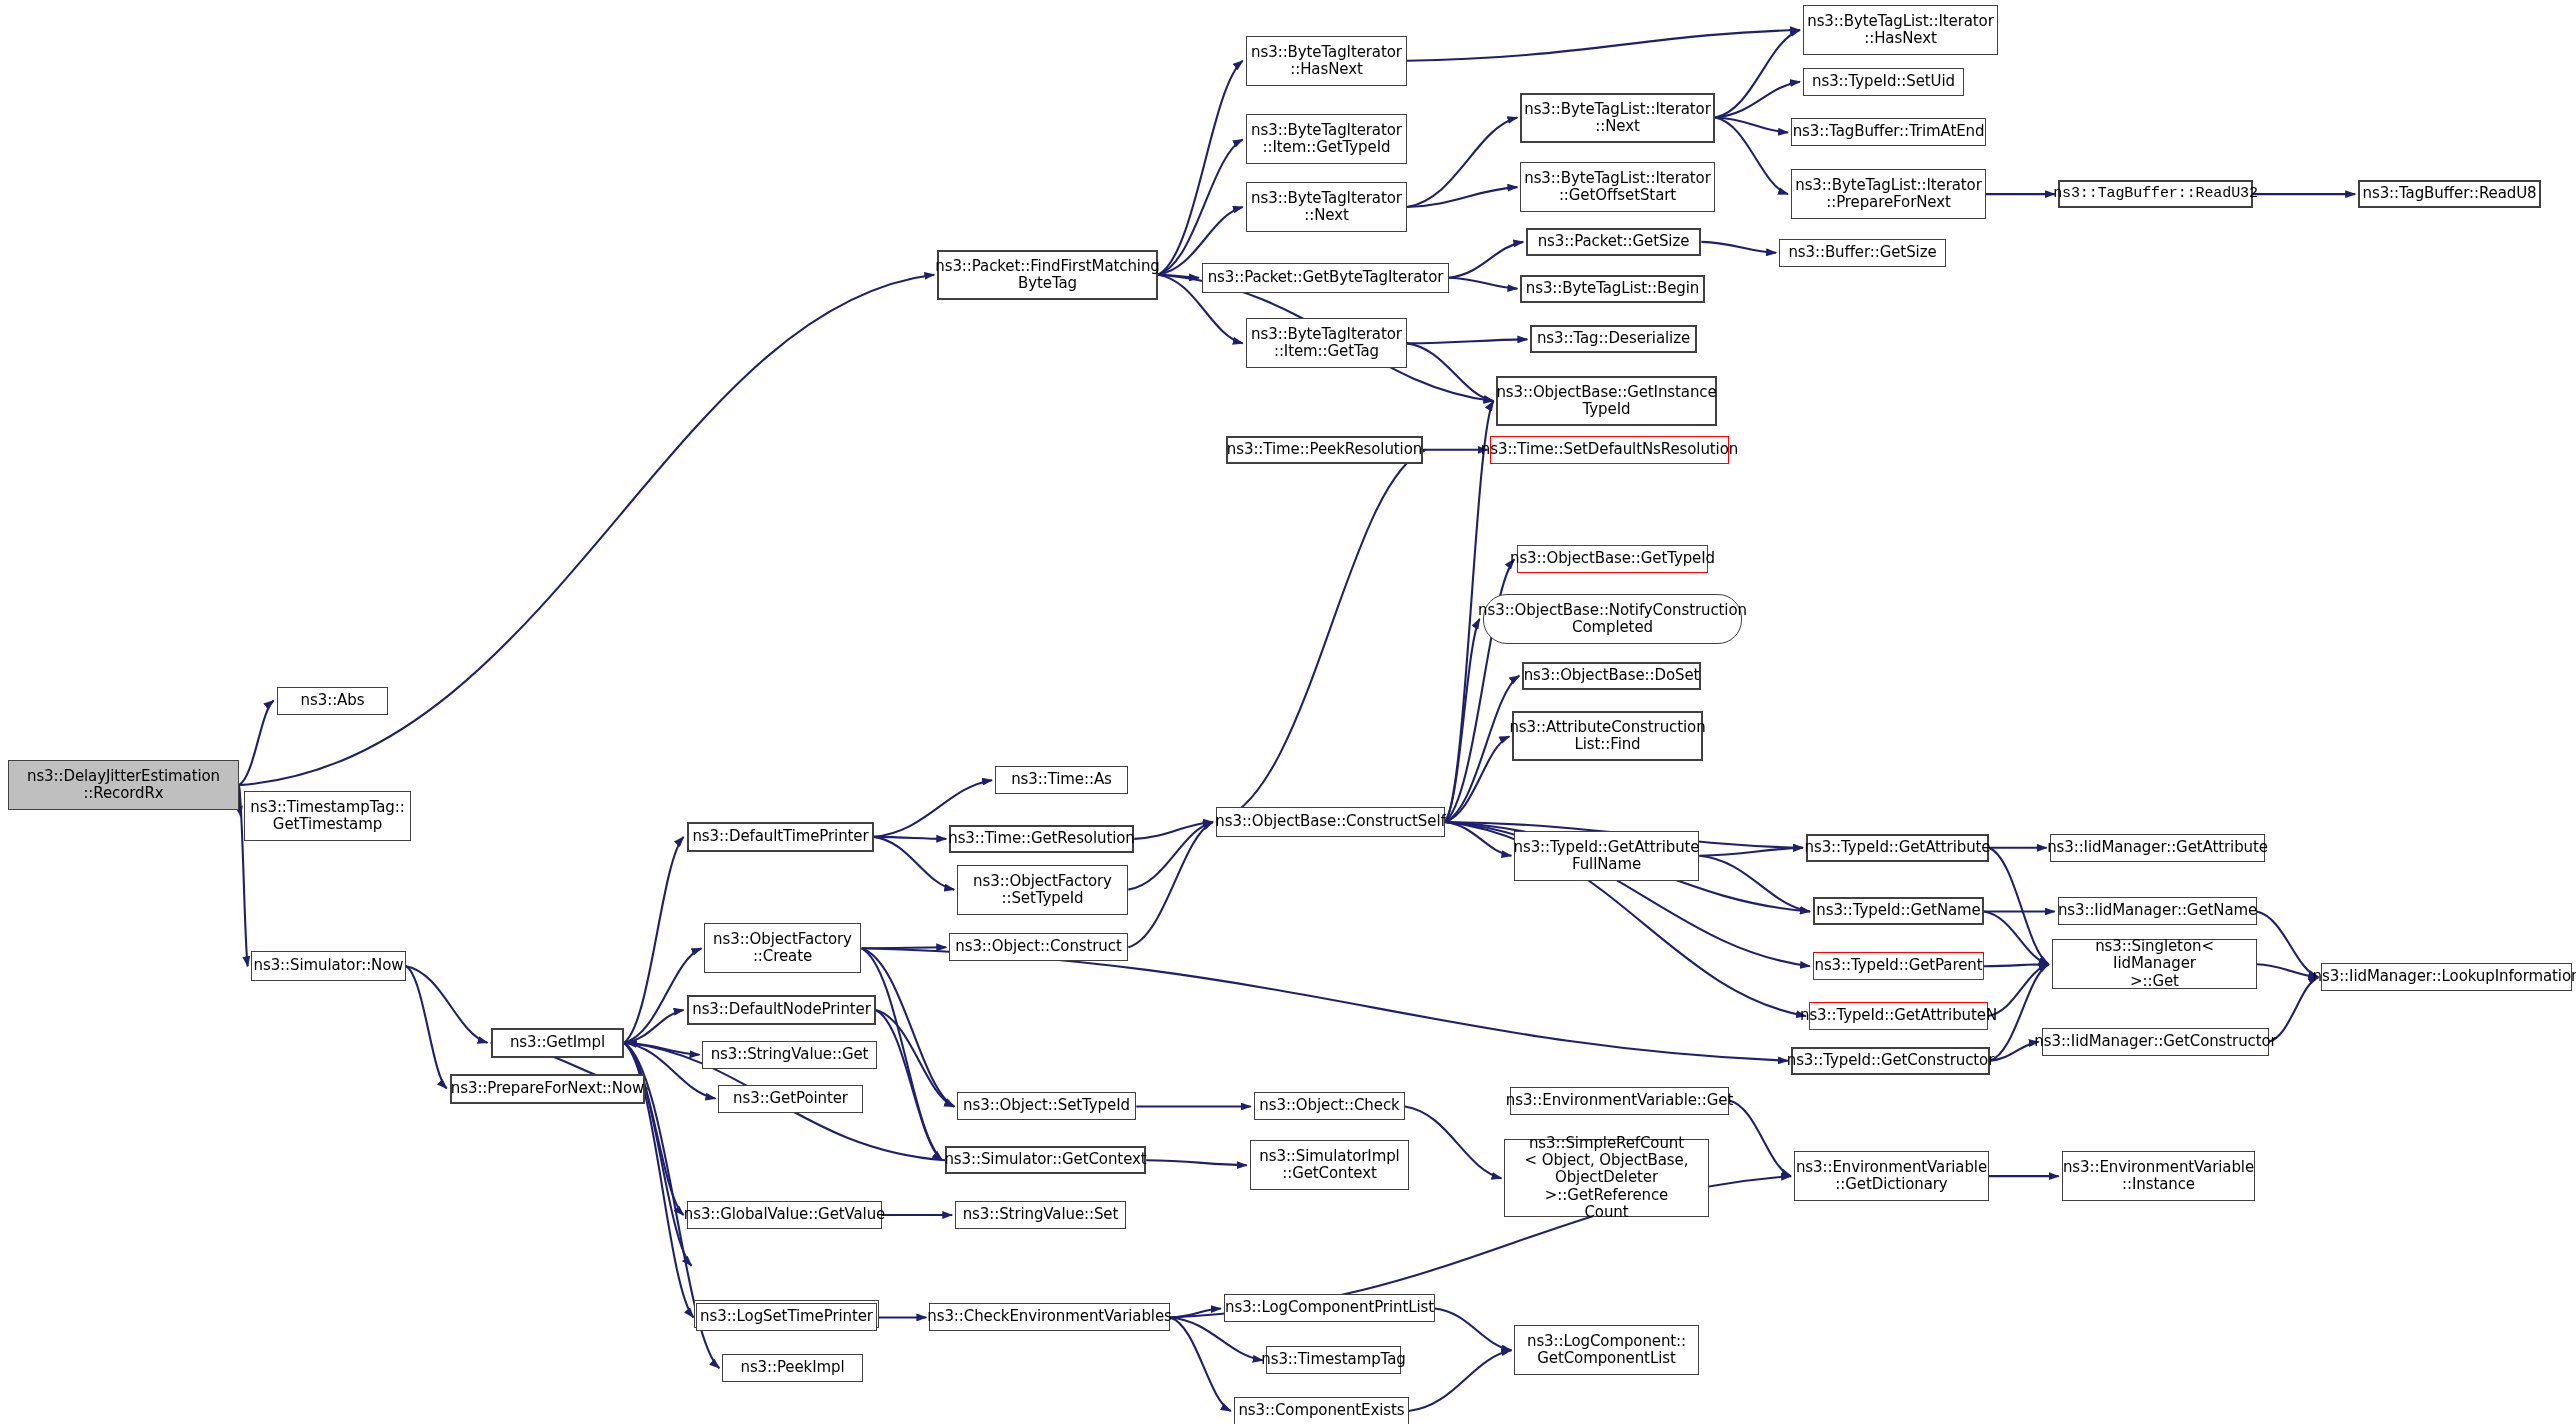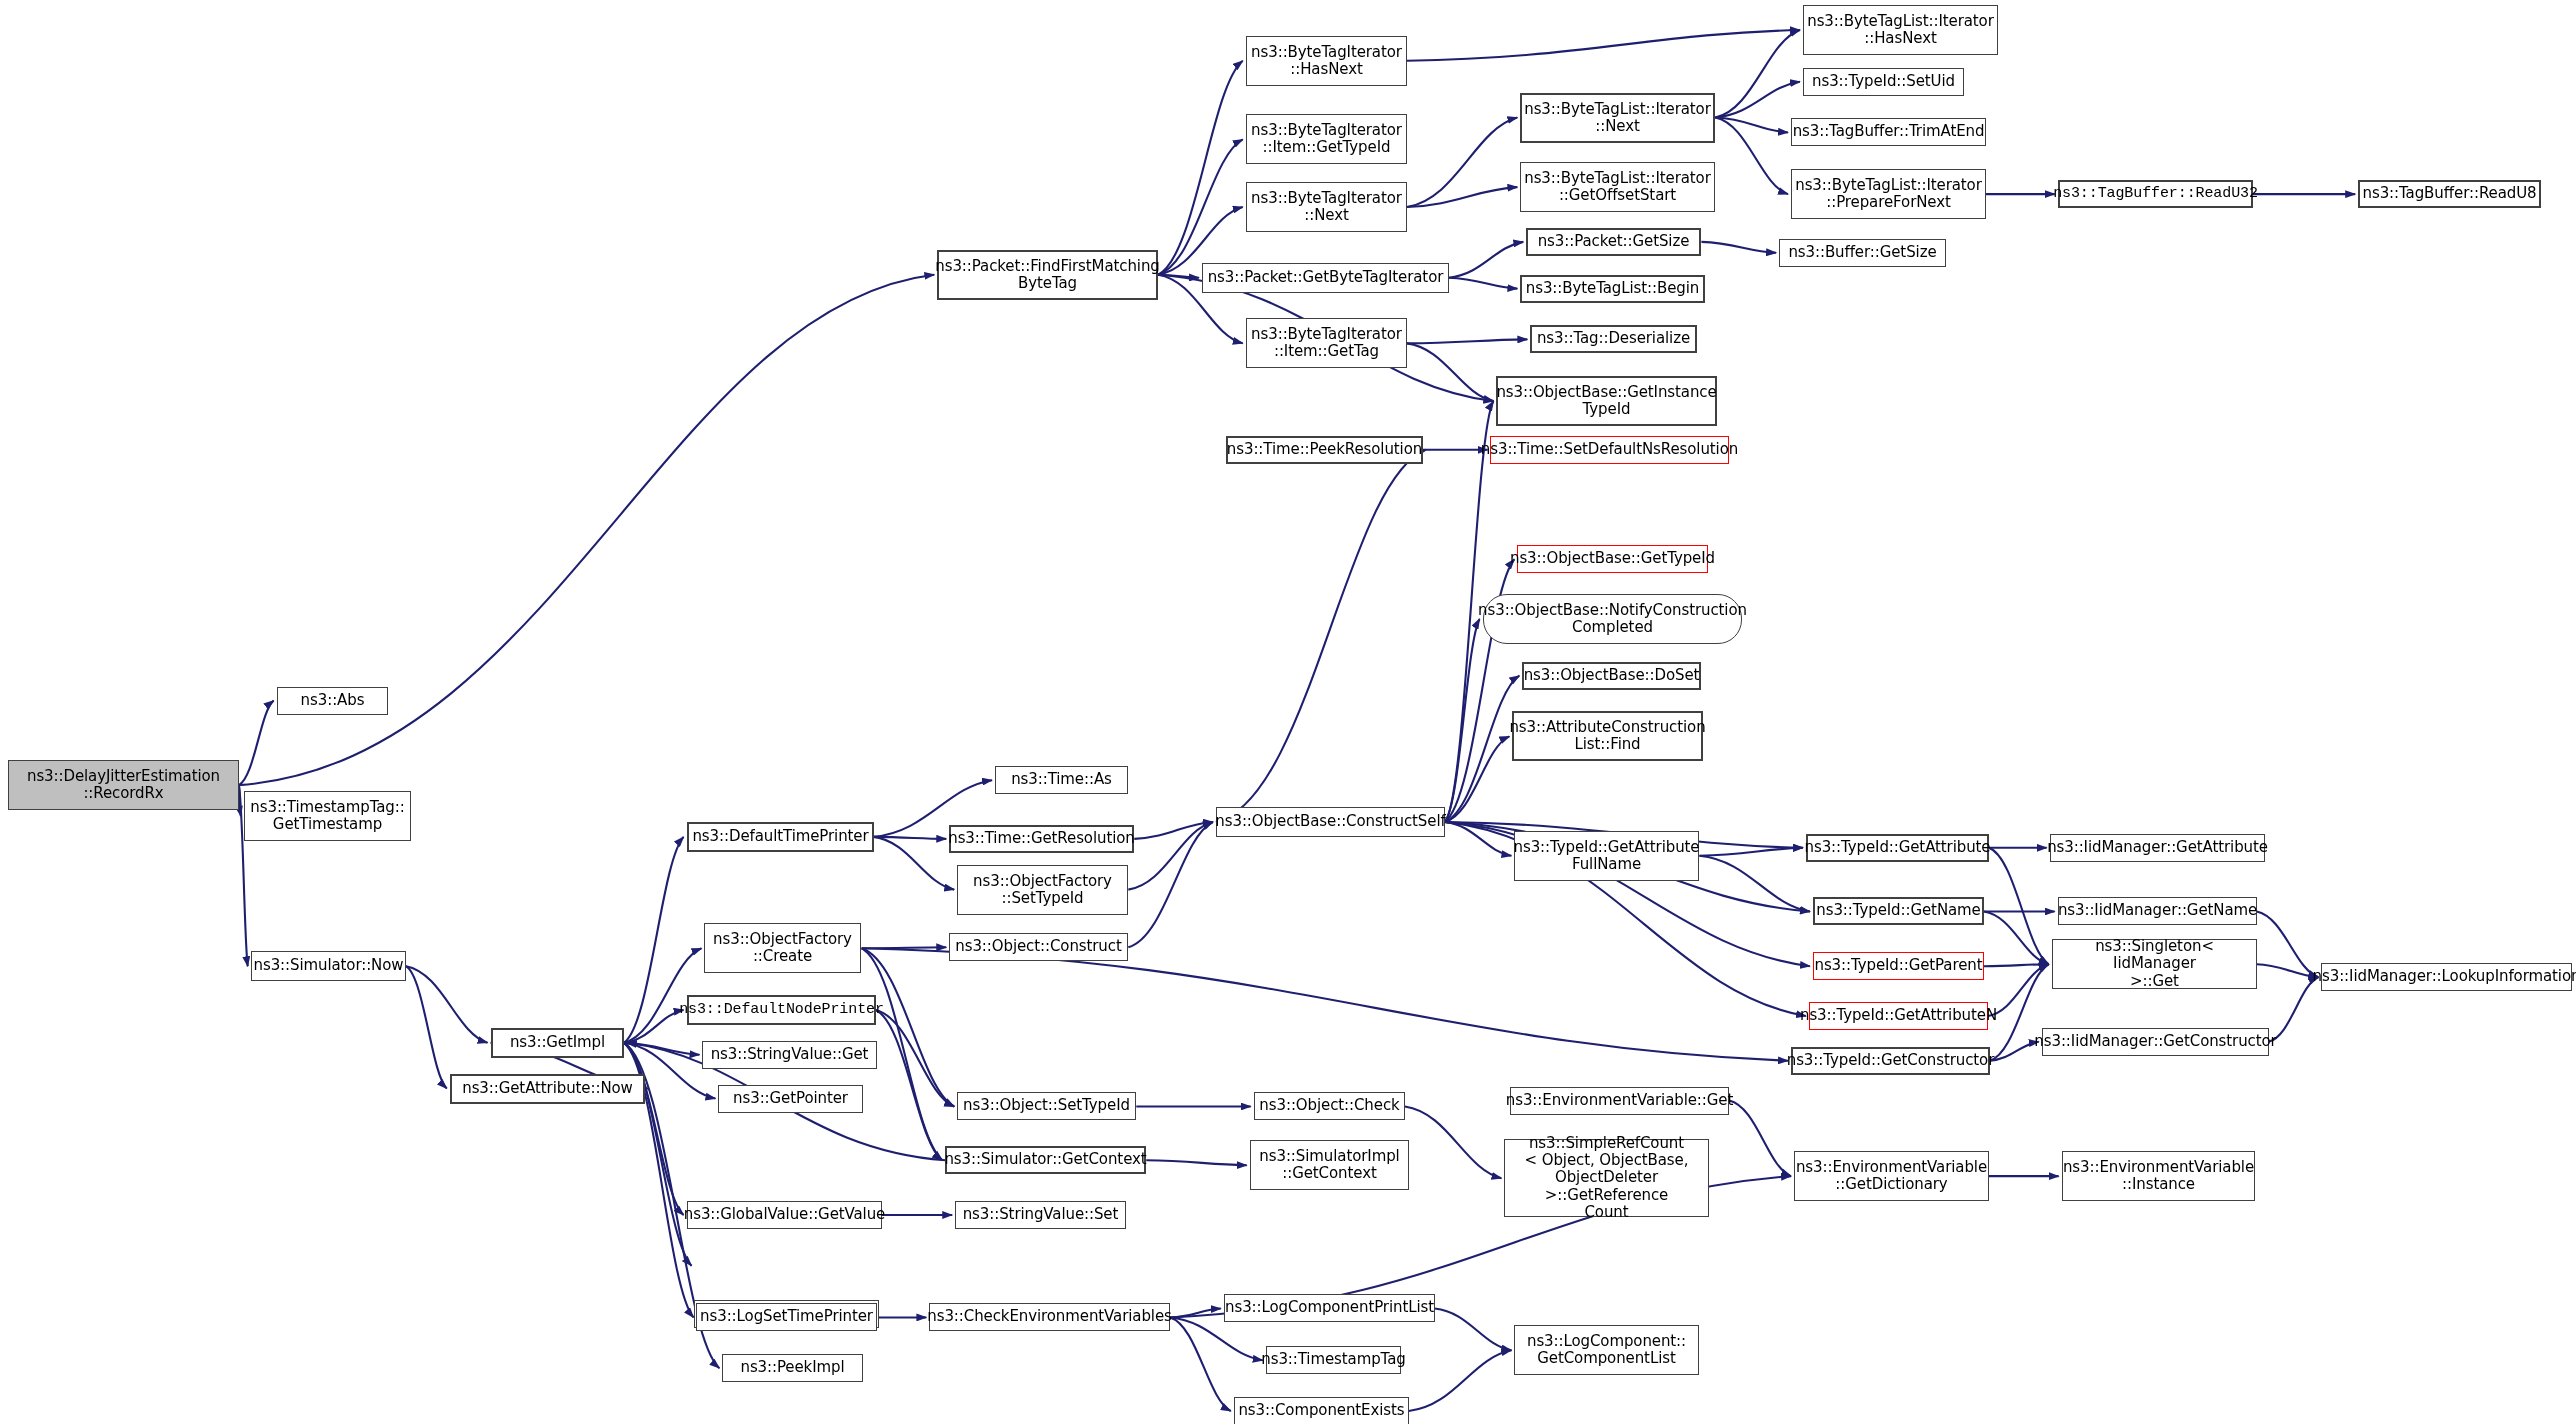--- a/index.html
+++ b/index.html
@@ -193,24 +193,24 @@
       <div class="node thick" style="left: 1791px; top: 1047px; width: 199px; height: 28px;"><span>ns3::TypeId::GetConstructor</span></div>
       <div class="node" style="left: 2042px; top: 1028px; width: 227px; height: 28px;"><span>ns3::IidManager::GetConstructor</span></div>
       <div class="node thick" style="left: 687px; top: 822px; width: 187px; height: 30px;"><span>ns3::DefaultTimePrinter</span></div>
       <div class="node" style="left: 995px; top: 766px; width: 133px; height: 28px;"><span>ns3::Time::As</span></div>
       <div class="node thick" style="left: 949px; top: 825px; width: 185px; height: 28px;"><span>ns3::Time::GetResolution</span></div>
       <div class="node" style="left: 957px; top: 865px; width: 171px; height: 50px;"><span>ns3::ObjectFactory
 ::SetTypeId</span></div>
       <div class="node" style="left: 704px; top: 923px; width: 157px; height: 50px;"><span>ns3::ObjectFactory
 ::Create</span></div>
       <div class="node" style="left: 949px; top: 933px; width: 179px; height: 28px;"><span>ns3::Object::Construct</span></div>
-      <div class="node thick" style="left: 687px; top: 995px; width: 189px; height: 30px; font-family: Liberation Mono, monospace;"><span>ns3::DefaultNodePrinter</span></div>
+      <div class="node thick" style="left: 687px; top: 995px; width: 189px; height: 30px;"><span>ns3::DefaultNodePrinter</span></div>
       <div class="node thick" style="left: 491px; top: 1028px; width: 133px; height: 30px;"><span>ns3::GetImpl</span></div>
       <div class="node" style="left: 702px; top: 1041px; width: 175px; height: 28px;"><span>ns3::StringValue::Get</span></div>
-      <div class="node thick" style="left: 450px; top: 1074px; width: 195px; height: 30px;"><span>ns3::GetAttribute::Now</span></div>
+      <div class="node thick" style="left: 450px; top: 1074px; width: 195px; height: 30px;"><span>ns3::PrepareForNext::Now</span></div>
       <div class="node" style="left: 718px; top: 1085px; width: 145px; height: 28px;"><span>ns3::GetPointer</span></div>
       <div class="node" style="left: 957px; top: 1092px; width: 179px; height: 28px;"><span>ns3::Object::SetTypeId</span></div>
       <div class="node" style="left: 1254px; top: 1092px; width: 151px; height: 28px;"><span>ns3::Object::Check</span></div>
       <div class="node thick" style="left: 945px; top: 1146px; width: 201px; height: 28px;"><span>ns3::Simulator::GetContext</span></div>
       <div class="node" style="left: 1250px; top: 1140px; width: 159px; height: 50px;"><span>ns3::SimulatorImpl
 ::GetContext</span></div>
       <div class="node" style="left: 1510px; top: 1087px; width: 219px; height: 28px;"><span>ns3::EnvironmentVariable::Get</span></div>
       <div class="node" style="left: 1504px; top: 1139px; width: 205px; height: 78px;"><span>ns3::SimpleRefCount
 &lt; Object, ObjectBase,
 ObjectDeleter &gt;::GetReference

